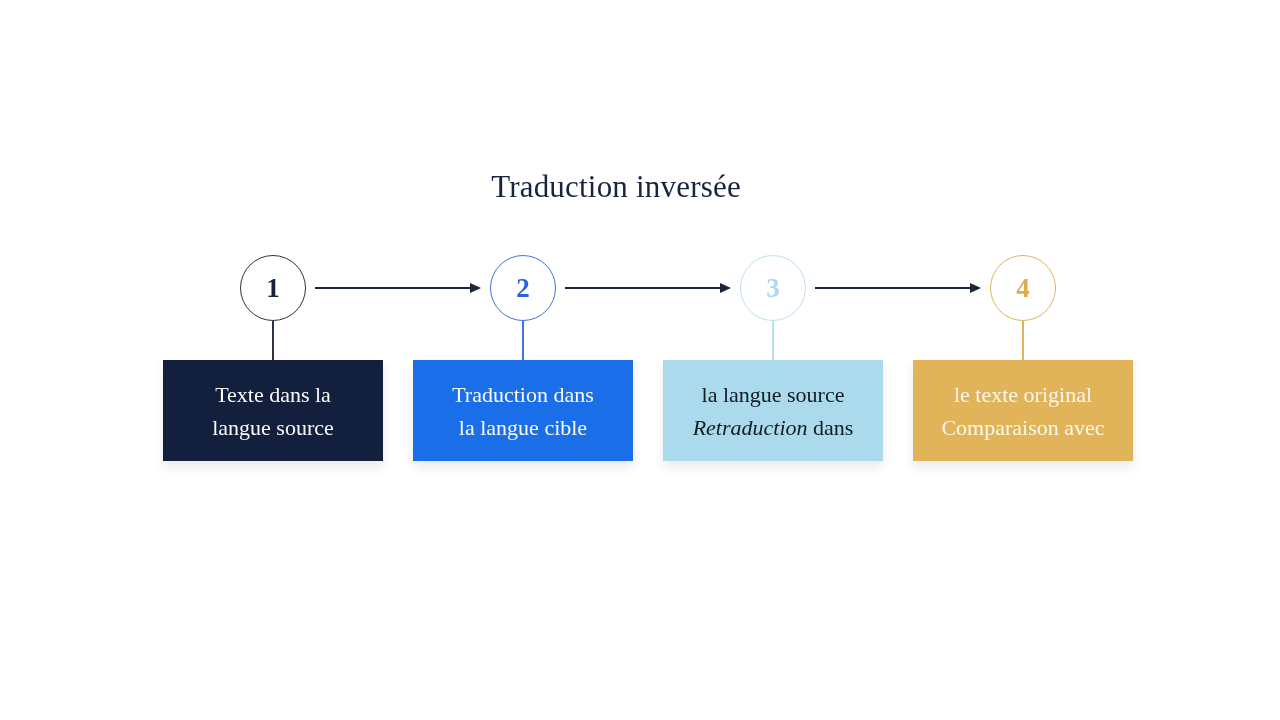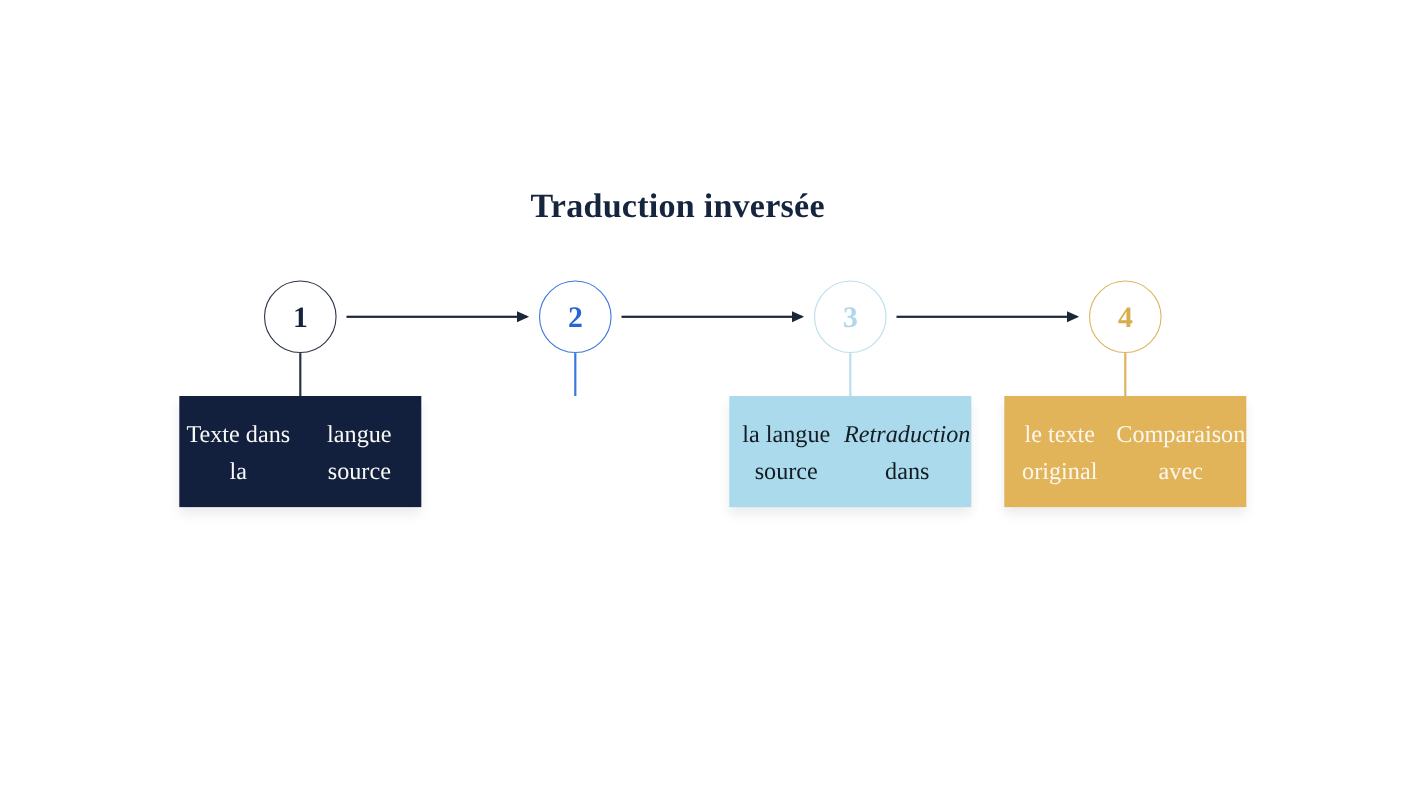--- a/index.html
+++ b/index.html
@@ -19,21 +19,21 @@
   }
   .title {
     position: absolute;
     top: 168px;
     left: 0;
     width: 1232px;
     margin: 0;
     text-align: center;
     font-size: 31px;
     line-height: 38px;
-    font-weight: 700;
+    font-weight: 400;
     letter-spacing: 0.2px;
   }
   .step {
     position: absolute;
     top: 255px;
     width: 220px;
     height: 206px;
   }
   .circle {
     box-sizing: border-box;
@@ -59,20 +59,21 @@
     margin: 0 auto;
     background: var(--accent);
   }
   .box {
     box-sizing: border-box;
     width: 220px;
     height: 101px;
     background: var(--fill);
     color: var(--text);
     display: flex;
+    flex-direction: column;
     align-items: center;
     justify-content: center;
     text-align: center;
     font-size: 22px;
     line-height: 33px;
     box-shadow: 0 6px 10px rgba(40, 50, 70, 0.10);
   }
   .box em {
     font-style: italic;
   }
@@ -120,20 +121,24 @@
       <span class="line">Texte dans la</span>
       <span class="line">langue source</span>
     </div>
   </div>
 
   <div class="step" style="left: 413px; --accent: #3D77DE; --num: #2765D8; --fill: #1A6FE8; --text: #FAFAFA;">
     <div class="circle">
       <span class="num">2</span>
     </div>
     <div class="connector"></div>
+    <div class="box">
+      <span class="line">Traduction dans</span>
+      <span class="line">la langue cible</span>
+    </div>
   </div>
 
   <div class="step" style="left: 663px; --accent: #BCDFEE; --num: #AFD8EA; --fill: #AADAEB; --text: #131C24;">
     <div class="circle">
       <span class="num">3</span>
     </div>
     <div class="connector"></div>
     <div class="box">
       <span class="line">la langue source</span>
       <span class="line"><em>Retraduction</em><span> dans</span></span>

